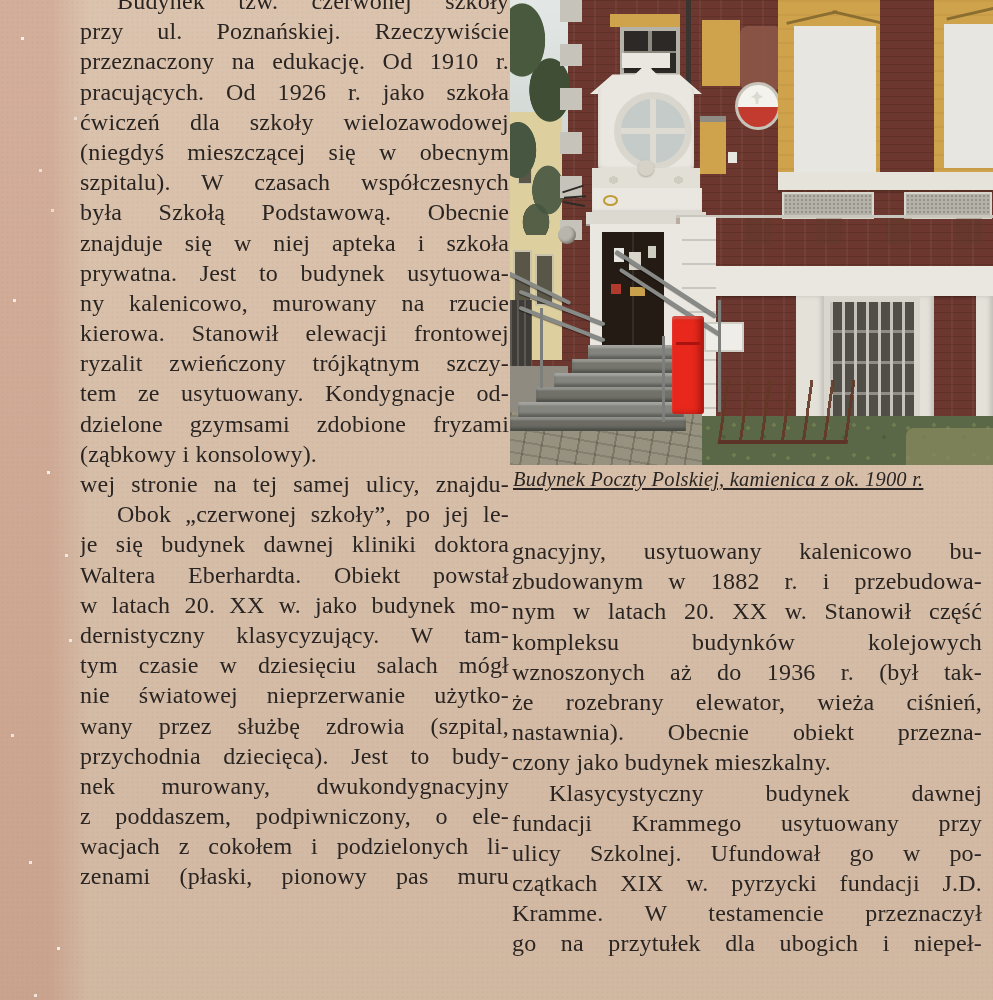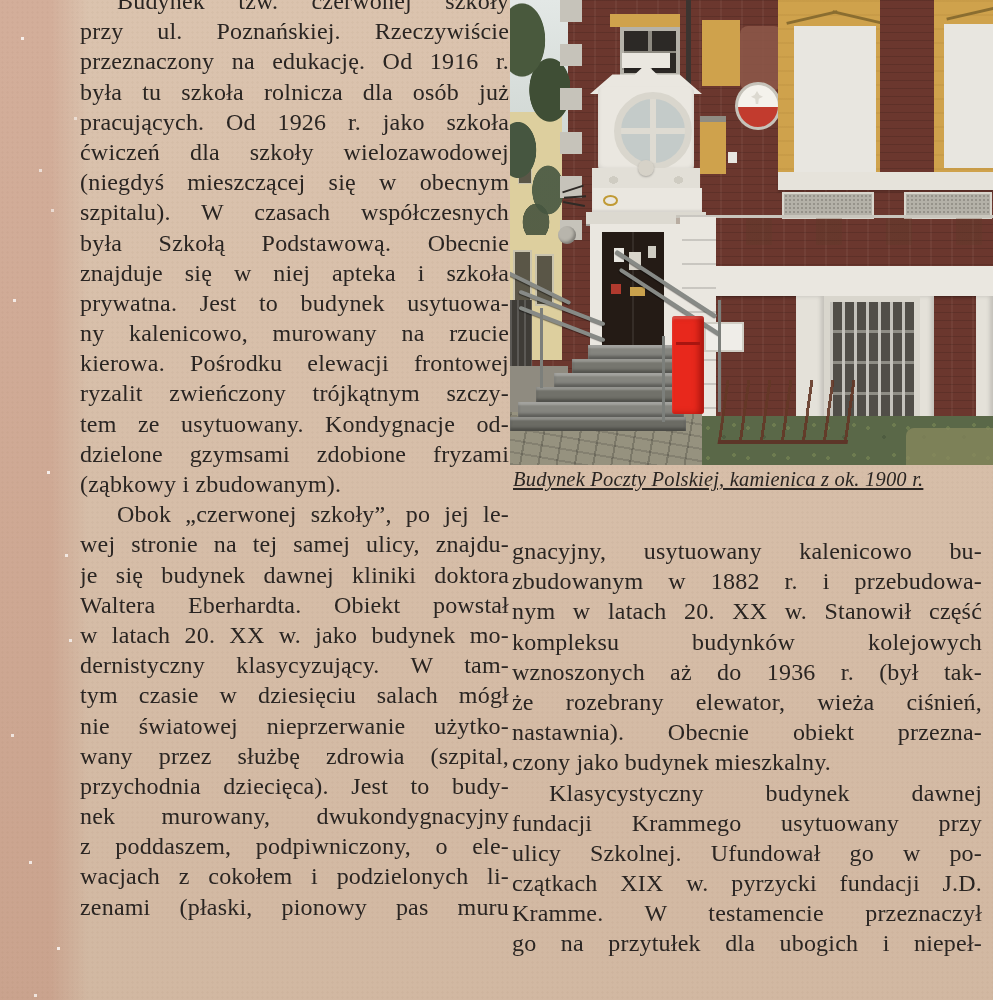--- a/index.html
+++ b/index.html
@@ -162,37 +162,36 @@
 </style>
 </head>
 <body>
 
 <div class="grain"></div>
 <div class="speckles"></div>
 
 <div id="left-col" class="col">
     <div class="line indent">Budynek tzw. czerwonej szkoły</div>
     <div class="line">przy ul. Poznańskiej. Rzeczywiście</div>
-    <div class="line">przeznaczony na edukację. Od 1916 r.</div>
-    <div class="line">była tu szkoła rolnicza dla osób już</div>
+    <div class="line">przeznaczony na edukację. Od 1910 r.</div>
     <div class="line">pracujących. Od 1926 r. jako szkoła</div>
     <div class="line">ćwiczeń dla szkoły wielozawodowej</div>
     <div class="line">(niegdyś mieszczącej się w obecnym</div>
     <div class="line">szpitalu). W czasach współczesnych</div>
     <div class="line">była Szkołą Podstawową. Obecnie</div>
     <div class="line">znajduje się w niej apteka i szkoła</div>
     <div class="line">prywatna. Jest to budynek usytuowa-</div>
     <div class="line">ny kalenicowo, murowany na rzucie</div>
-    <div class="line">kierowa. Pośrodku elewacji frontowej</div>
+    <div class="line">kierowa. Stanowił elewacji frontowej</div>
     <div class="line">ryzalit zwieńczony trójkątnym szczy-</div>
     <div class="line">tem ze usytuowany. Kondygnacje od-</div>
     <div class="line">dzielone gzymsami zdobione fryzami</div>
-    <div class="line end">(ząbkowy i zbudowanym).</div>
+    <div class="line end">(ząbkowy i konsolowy).</div>
+    <div class="line">wej stronie na tej samej ulicy, znajdu-</div>
     <div class="line indent">Obok „czerwonej szkoły”, po jej le-</div>
-    <div class="line">wej stronie na tej samej ulicy, znajdu-</div>
     <div class="line">je się budynek dawnej kliniki doktora</div>
     <div class="line">Waltera Eberhardta. Obiekt powstał</div>
     <div class="line">w latach 20. XX w. jako budynek mo-</div>
     <div class="line">dernistyczny klasycyzujący. W tam-</div>
     <div class="line">tym czasie w dziesięciu salach mógł</div>
     <div class="line">nie światowej nieprzerwanie użytko-</div>
     <div class="line">wany przez służbę zdrowia (szpital,</div>
     <div class="line">przychodnia dziecięca). Jest to budy-</div>
     <div class="line">nek murowany, dwukondygnacyjny</div>
     <div class="line">z poddaszem, podpiwniczony, o ele-</div>

